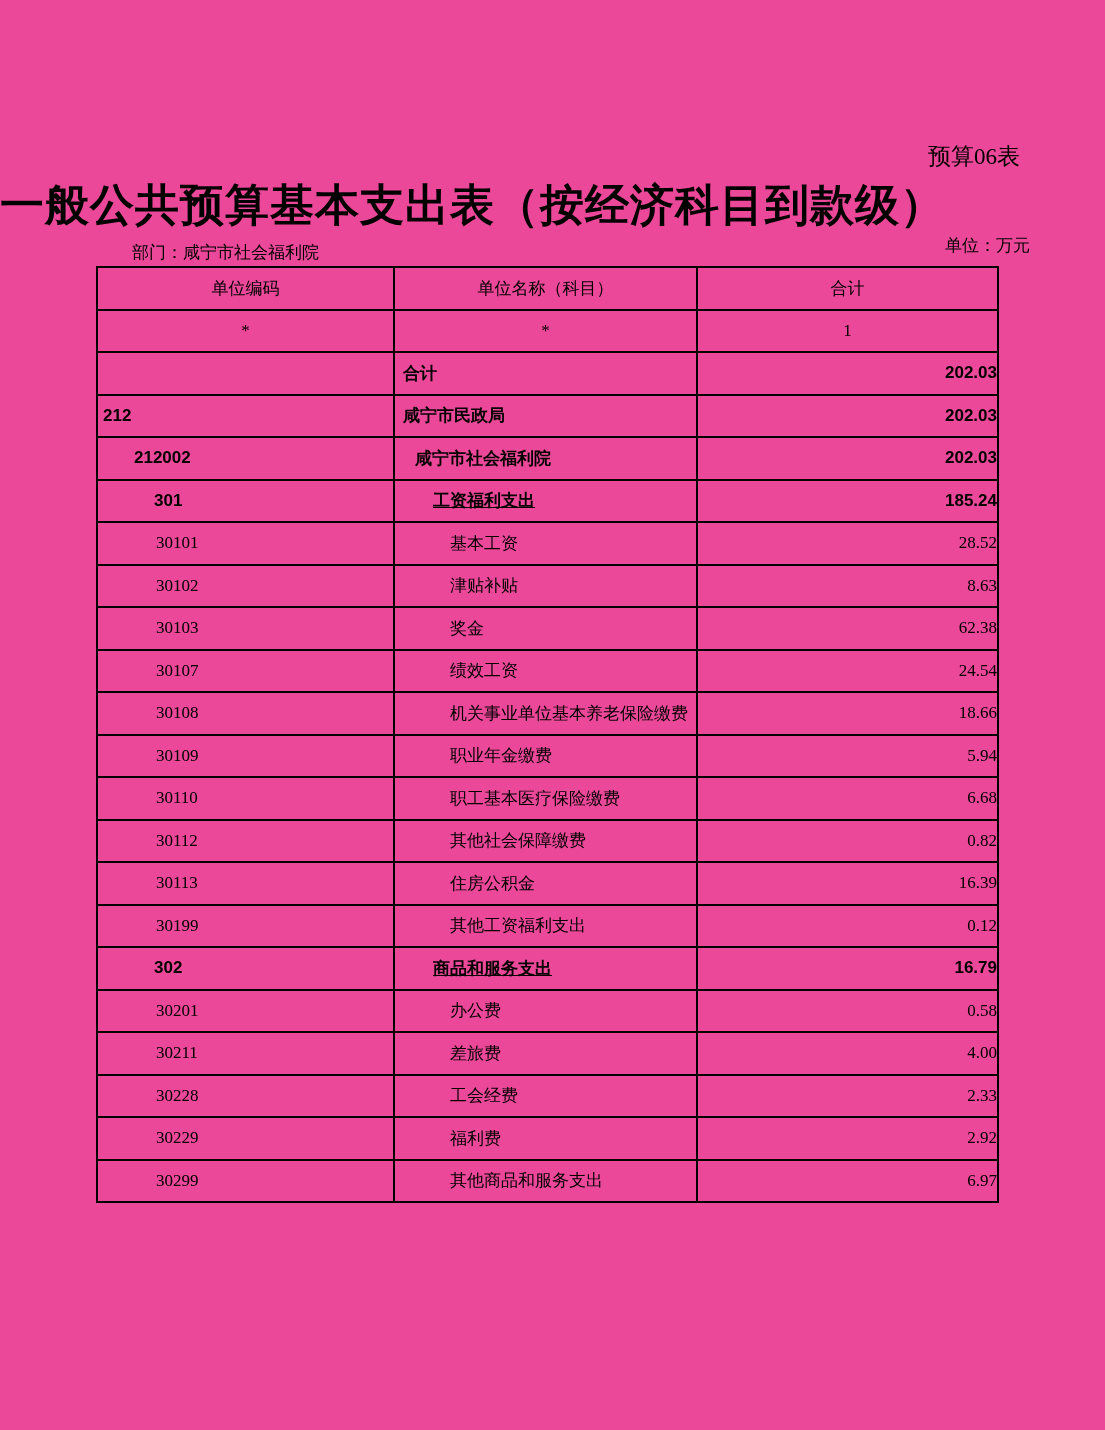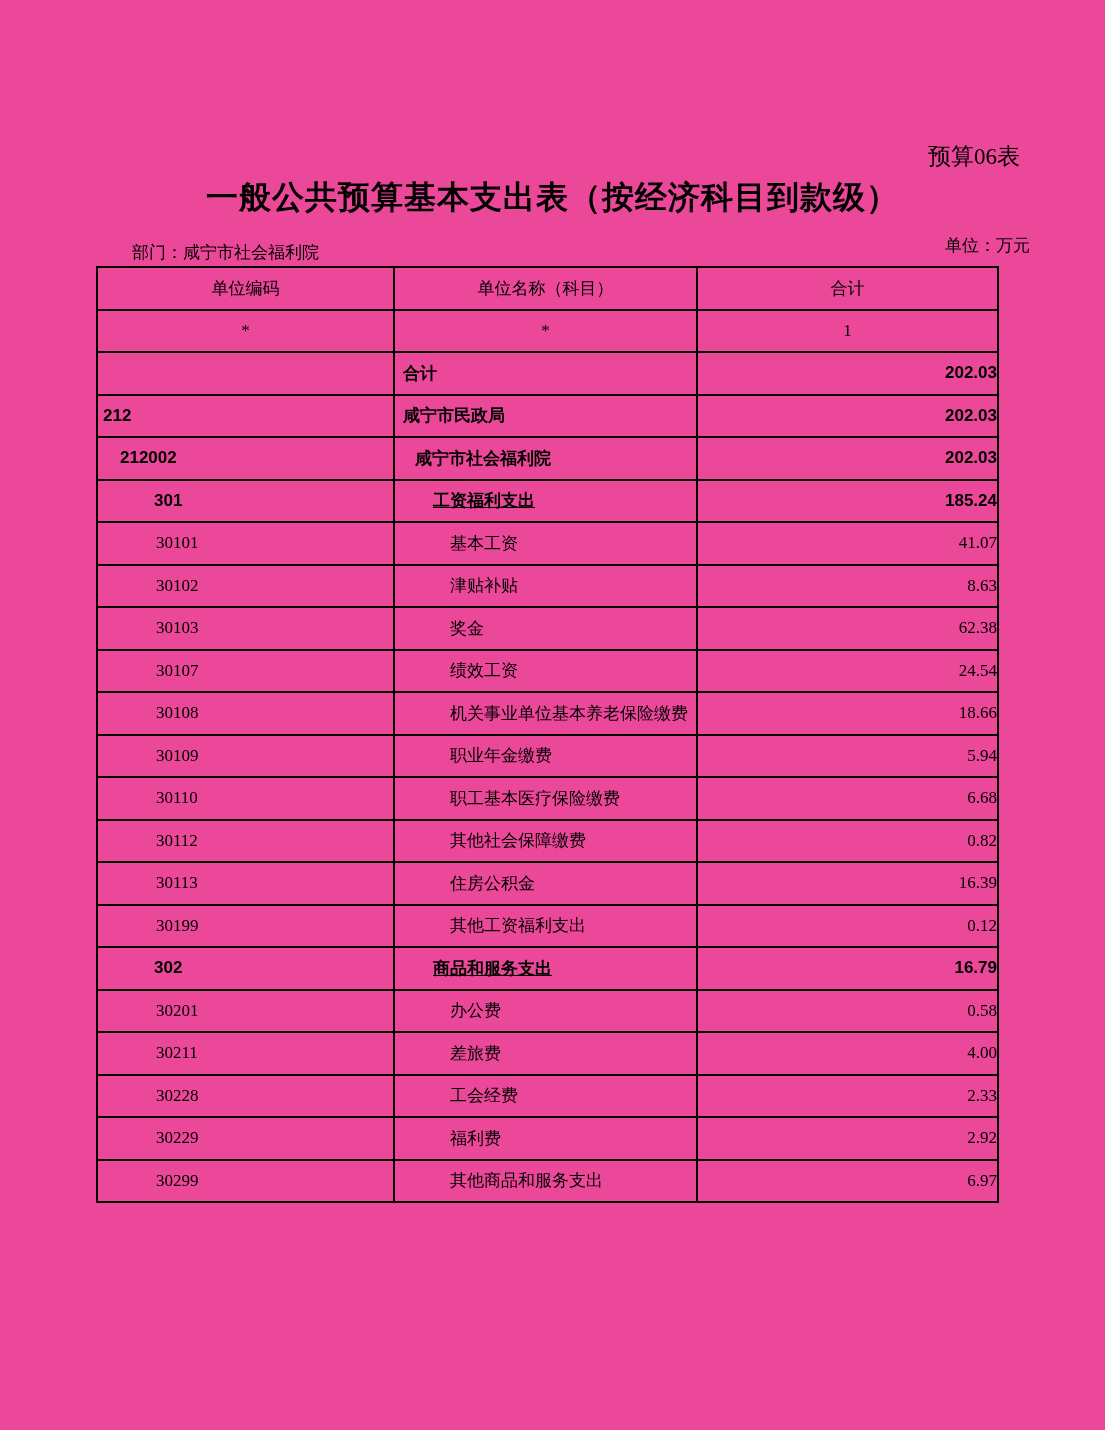--- a/index.html
+++ b/index.html
@@ -18,22 +18,22 @@
   }
   .form-label {
     position: absolute;
     top: 141px; right: 85px;
     font-size: 23px;
     font-family: "Liberation Serif", serif;
   }
   .title {
     position: absolute;
     top: 176px; left: 0; width: 100%;
-    text-align: center;
-    font-size: 32px;
+    text-align: left;
+    font-size: 44px;
     font-weight: 700;
     font-family: Liberation Sans, sans-serif;
     letter-spacing: 1px;
   }
   .meta {
     position: absolute;
     top: 234px; left: 99px; width: 898px;
     display: flex;
     justify-content: space-between;
     align-items: flex-end;
@@ -58,21 +58,21 @@
     white-space: nowrap;
     overflow: hidden;
     vertical-align: middle;
   }
   table.budget th { text-align: center; font-family: "Liberation Serif", serif; }
   tr.subhead td { text-align: center; }
   td.code, td.name { text-align: left; }
   td.value { text-align: right; padding-right: 9px; }
   tr.lv0 td.code { padding-left: 5px; }
   tr.lv0 td.name { padding-left: 8px; }
-  tr.lv1 td.code { padding-left: 22px; }
+  tr.lv1 td.code { padding-left: 36px; }
   tr.lv1 td.name { padding-left: 20px; font-family: Liberation Serif, serif; }
   tr.lv2 td.code { padding-left: 56px; }
   tr.lv2 td.name { padding-left: 38px; text-decoration: underline; }
   tr.lv3 td.code { padding-left: 58px; }
   tr.lv3 td.name { padding-left: 55px; margin-left: 20px; }
   tr.bold td {
     font-weight: 700;
     font-family: "Liberation Sans", sans-serif;
   }
 </style>
@@ -125,21 +125,21 @@
           <td class="value">202.03</td>
         </tr>
         <tr class="lv2 bold">
           <td class="code">301</td>
           <td class="name">工资福利支出</td>
           <td class="value">185.24</td>
         </tr>
         <tr class="lv3">
           <td class="code">30101</td>
           <td class="name">基本工资</td>
-          <td class="value">41.07</td>
+          <td class="value">28.52</td>
         </tr>
         <tr class="lv3">
           <td class="code">30102</td>
           <td class="name">津贴补贴</td>
           <td class="value">8.63</td>
         </tr>
         <tr class="lv3">
           <td class="code">30103</td>
           <td class="name">奖金</td>
           <td class="value">62.38</td>

